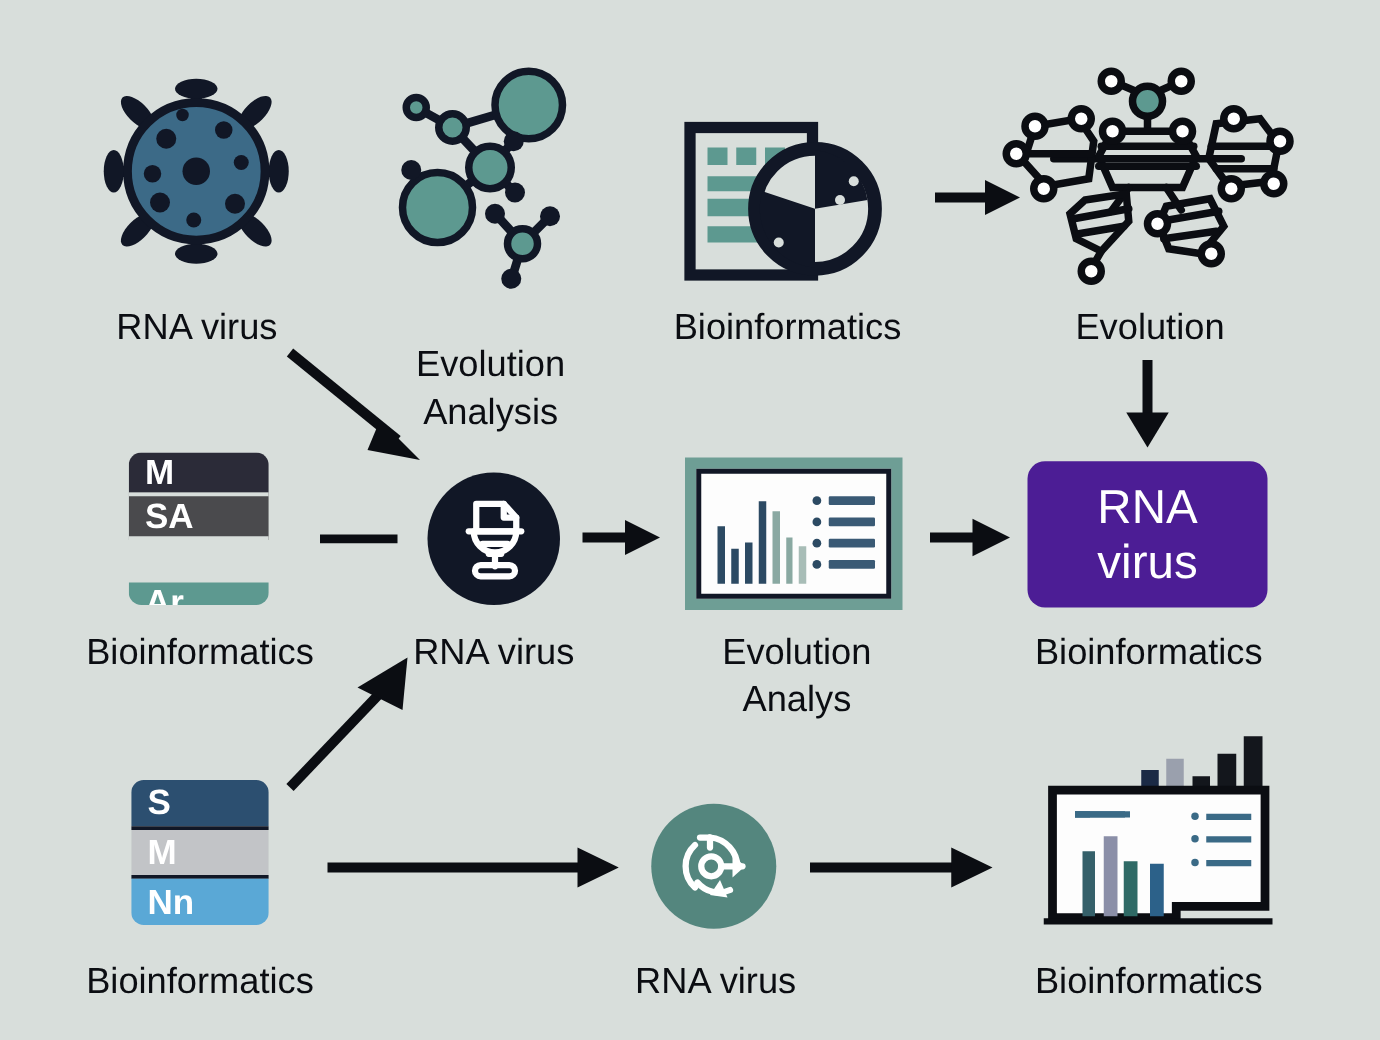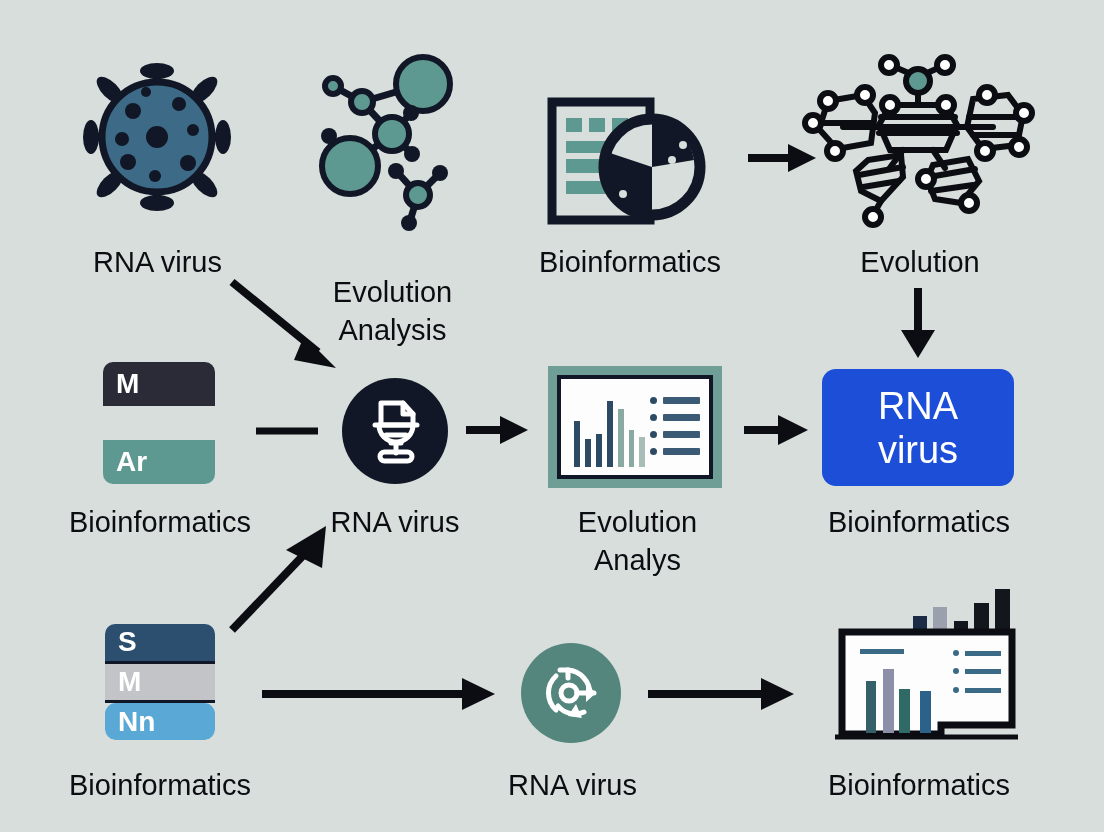--- a/index.html
+++ b/index.html
@@ -280,20 +280,23 @@
   <div class="arrow" style="left:895px; top:288px;">
     <svg width="46" height="72" viewBox="0 0 46 72">
       <line x1="23" y1="0" x2="23" y2="46" stroke="#0b0d12" stroke-width="8"></line>
       <polygon points="6,42 40,42 23,70" fill="#0b0d12"></polygon>
     </svg>
   </div>
 
   <div class="stack" style="left:103px; top:362px; width:112px; height:122px;">
     <div class="seg" style="background:#2b2b38; font-size:28px; padding-left:13px;">
       <span>M</span>
+    </div>
+    <div class="seg" style="background:#4a4a4d; font-size:28px; padding-left:13px; border-top:3px solid #d8dedb; border-bottom:3px solid #d8dedb;">
+      <span>SA</span>
     </div>
     <div class="seg" style="background:#5d9990; font-size:28px; padding-left:13px;margin-top:34px;">
       <span>Ar</span>
     </div>
   </div>
   <div class="label" style="left:20px; top:503px; width:280px;">Bioinformatics</div>
 
   <div class="arrow" style="left:256px; top:424px;">
     <svg width="62" height="14" viewBox="0 0 62 14">
       <line x1="0" y1="7" x2="62" y2="7" stroke="#0b0d12" stroke-width="7"></line>
@@ -357,41 +360,41 @@
   <div class="label" style="left:530px; top:503px; width:215px;">Evolution
 Analys</div>
 
   <div class="arrow" style="left:744px; top:408px;">
     <svg width="66" height="44" viewBox="0 0 66 44">
       <line x1="0" y1="22" x2="40" y2="22" stroke="#0b0d12" stroke-width="8"></line>
       <polygon points="34,7 64,22 34,37" fill="#0b0d12"></polygon>
     </svg>
   </div>
 
-  <div class="rnabox" style="left:822px; top:369px; width:192px; height:117px; background:#1d4ed8;text-align:right;">
+  <div class="rnabox" style="left:822px; top:369px; width:192px; height:117px; background:#4c1d95;text-align:right;">
     <span>RNA
 virus</span>
   </div>
   <div class="label" style="left:795px; top:503px; width:248px;">Bioinformatics</div>
 
   <div class="arrow" style="left:226px; top:520px;">
     <svg width="110" height="115" viewBox="0 0 110 115">
       <line x1="6" y1="110" x2="90" y2="22" stroke="#0b0d12" stroke-width="8"></line>
       <polygon points="100,6 96,48 60,30" fill="#0b0d12"></polygon>
     </svg>
   </div>
 
   <div class="stack" style="left:105px; top:624px; width:110px; height:116px;">
     <div class="seg" style="background:#2c4f70; font-size:28px; padding-left:13px;">
       <span>S</span>
     </div>
     <div class="seg" style="background:#c2c4c7; font-size:28px; padding-left:13px; border-top:3px solid #111726; border-bottom:3px solid #111726;">
       <span>M</span>
     </div>
-    <div class="seg" style="background:#5aa8d6; font-size:28px; padding-left:13px;border-radius:11px;">
+    <div class="seg" style="background:#5aa8d6; font-size:28px; padding-left:13px;">
       <span>Nn</span>
     </div>
   </div>
   <div class="label" style="left:20px; top:766px; width:280px;">Bioinformatics</div>
 
   <div class="arrow" style="left:262px; top:672px;">
     <svg width="235" height="44" viewBox="0 0 235 44">
       <line x1="0" y1="22" x2="205" y2="22" stroke="#0b0d12" stroke-width="8"></line>
       <polygon points="200,6 233,22 200,38" fill="#0b0d12"></polygon>
     </svg>

